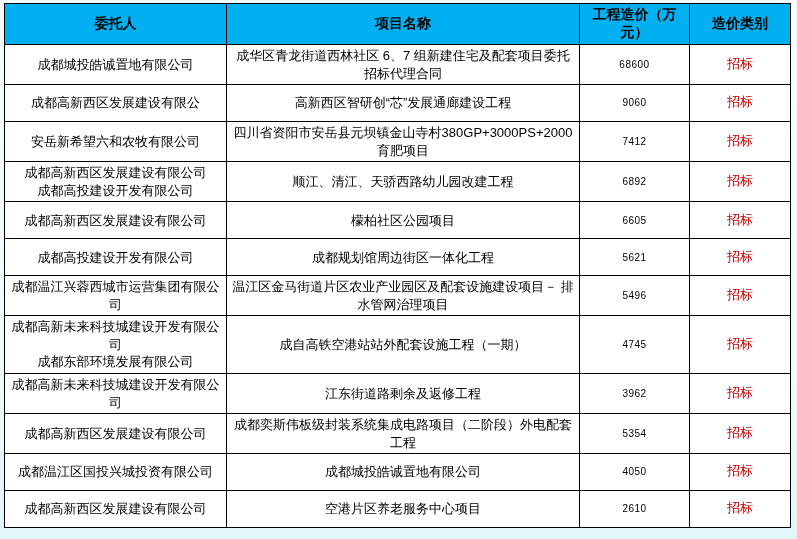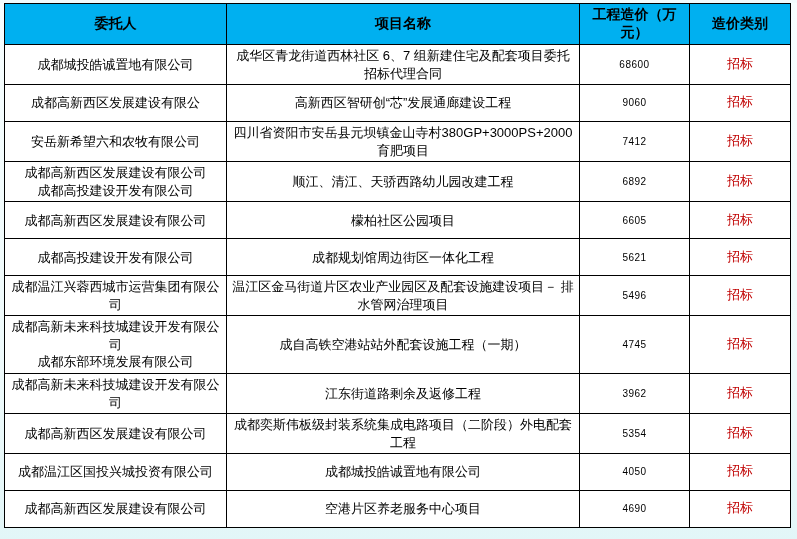--- a/index.html
+++ b/index.html
@@ -150,21 +150,21 @@
   <tr>
     <td class="client">成都温江区国投兴城投资有限公司</td>
     <td class="project">成都城投皓诚置地有限公司</td>
     <td class="cost">4050</td>
     <td class="category">招标</td>
   </tr>
 
   <tr>
     <td class="client">成都高新西区发展建设有限公司</td>
     <td class="project">空港片区养老服务中心项目</td>
-    <td class="cost">4690</td>
+    <td class="cost">2610</td>
     <td class="category">招标</td>
   </tr>
 </tbody>
   </table>
 
   <div class="divider"></div>
 
 </div>
 
 </body></html>

